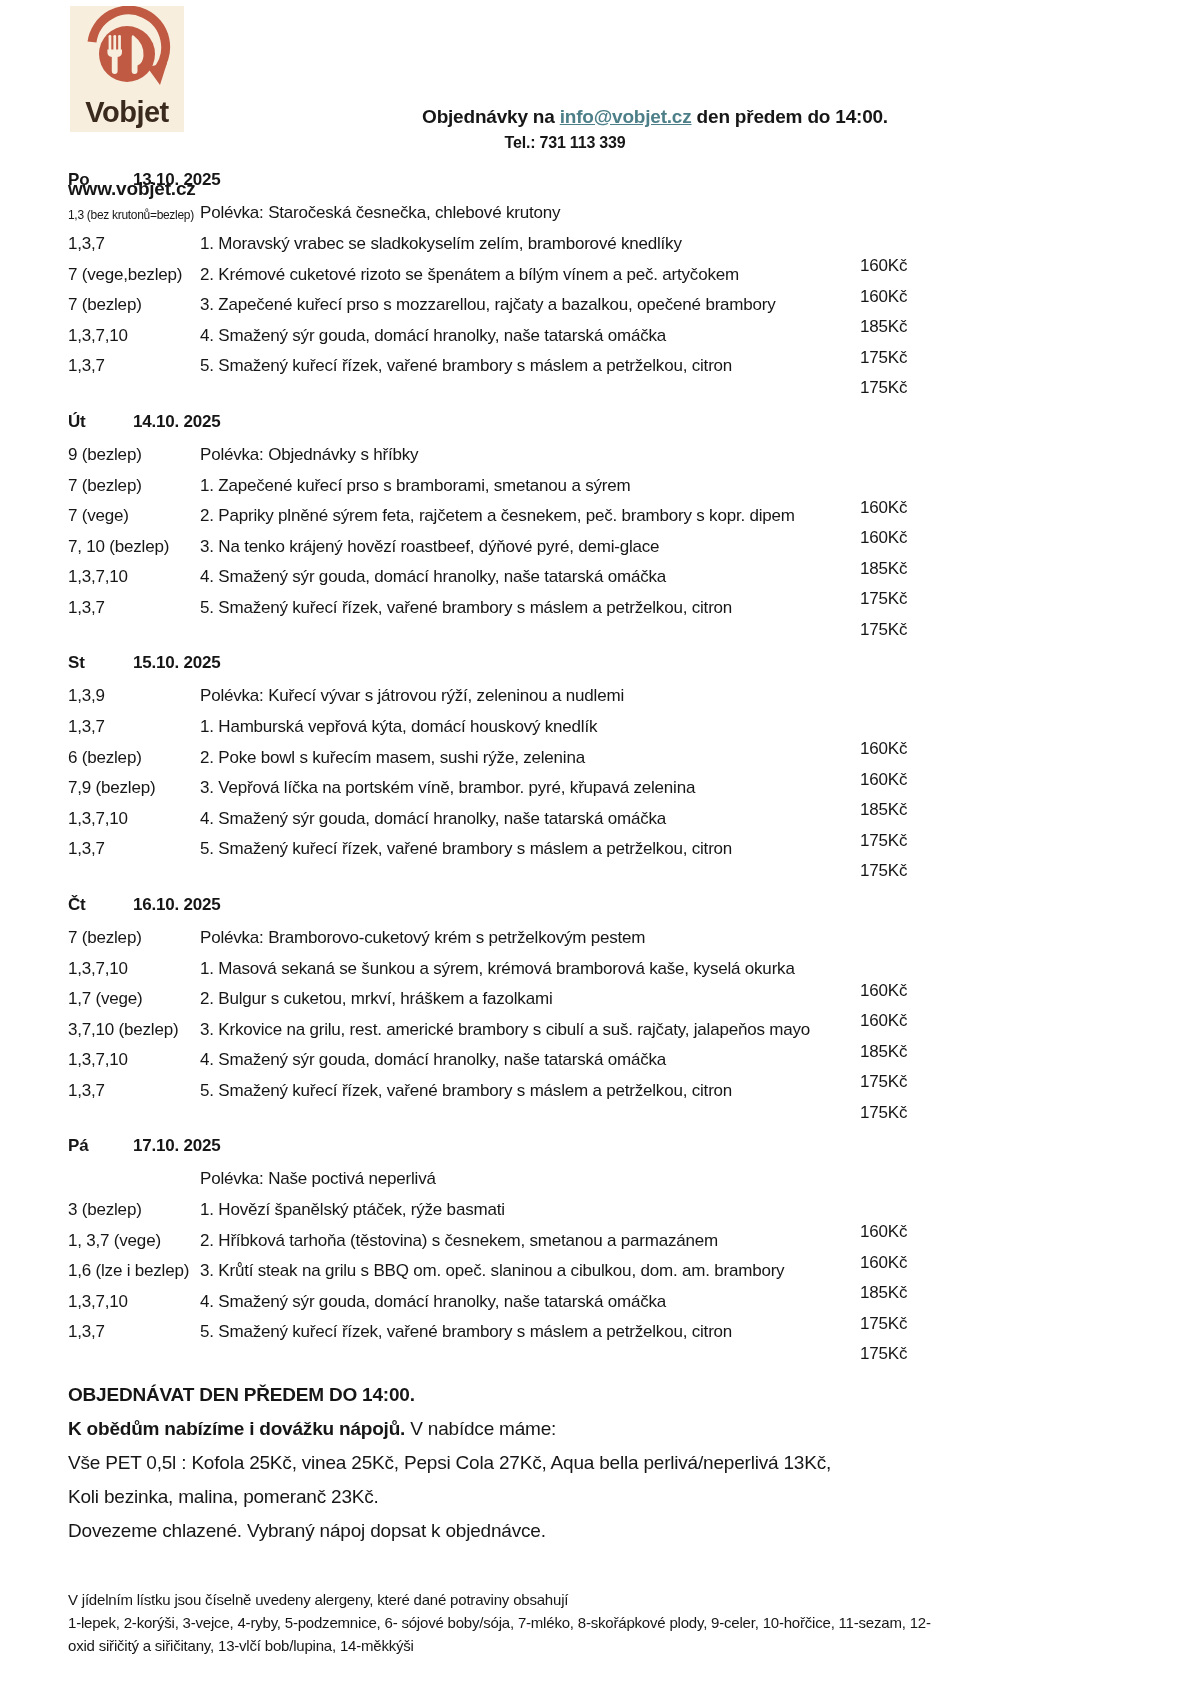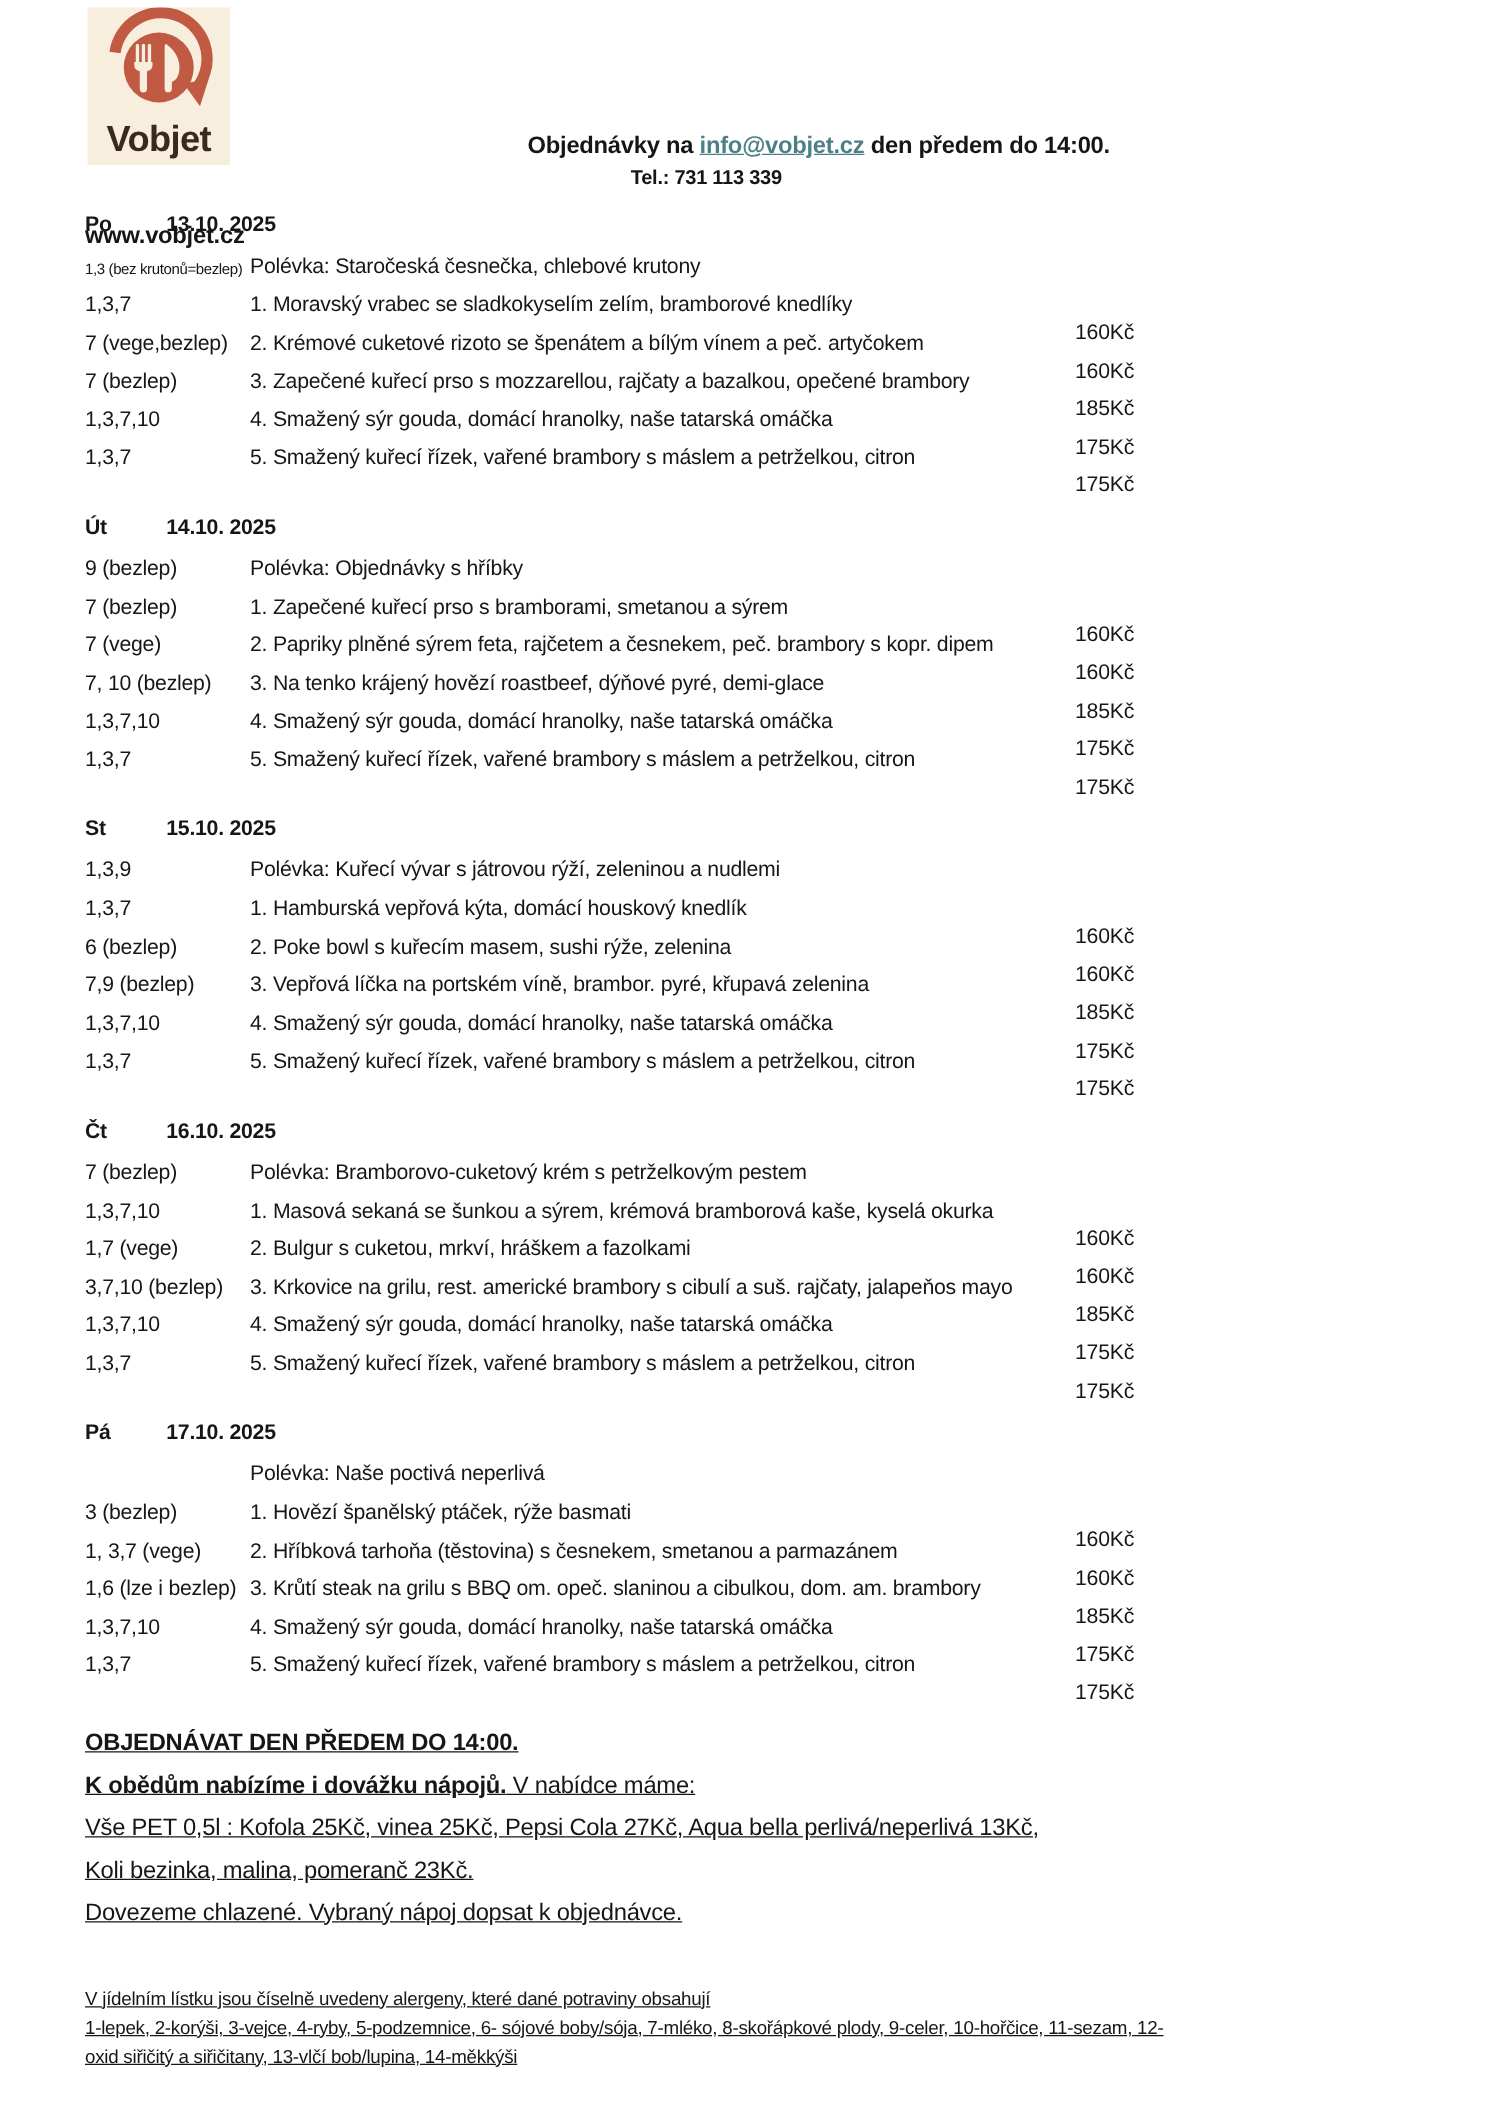--- a/index.html
+++ b/index.html
@@ -1,21 +1,21 @@
 <!DOCTYPE html>
 <html><head>
 <meta charset="utf-8">
 <style>
   html,body{margin:0;padding:0;}
   body{
     width:1190px;height:1683px;background:#ffffff;
     font-family:"Liberation Sans",sans-serif;color:#161616;
     letter-spacing:-0.2px;
   }
-  .page{position:relative;width:1190px;height:1683px;overflow:hidden;text-decoration:underline;}
+  .page{position:relative;width:1190px;height:1683px;overflow:hidden;}
 
   
   .hdr{position:relative;height:170px;}
   .logo-box{position:absolute;left:70px;top:6px;width:114px;height:126px;background:#F8EEDE;text-align:center;}
   .logo-box svg{display:block;margin:0 auto;}
   .logo-word{font-weight:bold;font-size:29px;color:#3A2A1E;margin-top:-4px;letter-spacing:-0.5px;}
   .order-line{position:absolute;left:310px;top:106px;width:690px;text-align:center;font-size:19px;font-weight:bold;white-space:nowrap;}
   .email{color:#4d7f88;text-decoration:underline;cursor:pointer;font-weight:bold;}
   .phone-line{position:absolute;left:220px;top:134px;width:690px;text-align:center;font-size:16px;font-weight:bold;}
   .www{position:absolute;left:68px;top:136px;font-size:19px;font-weight:bold;margin-top:42px;}

